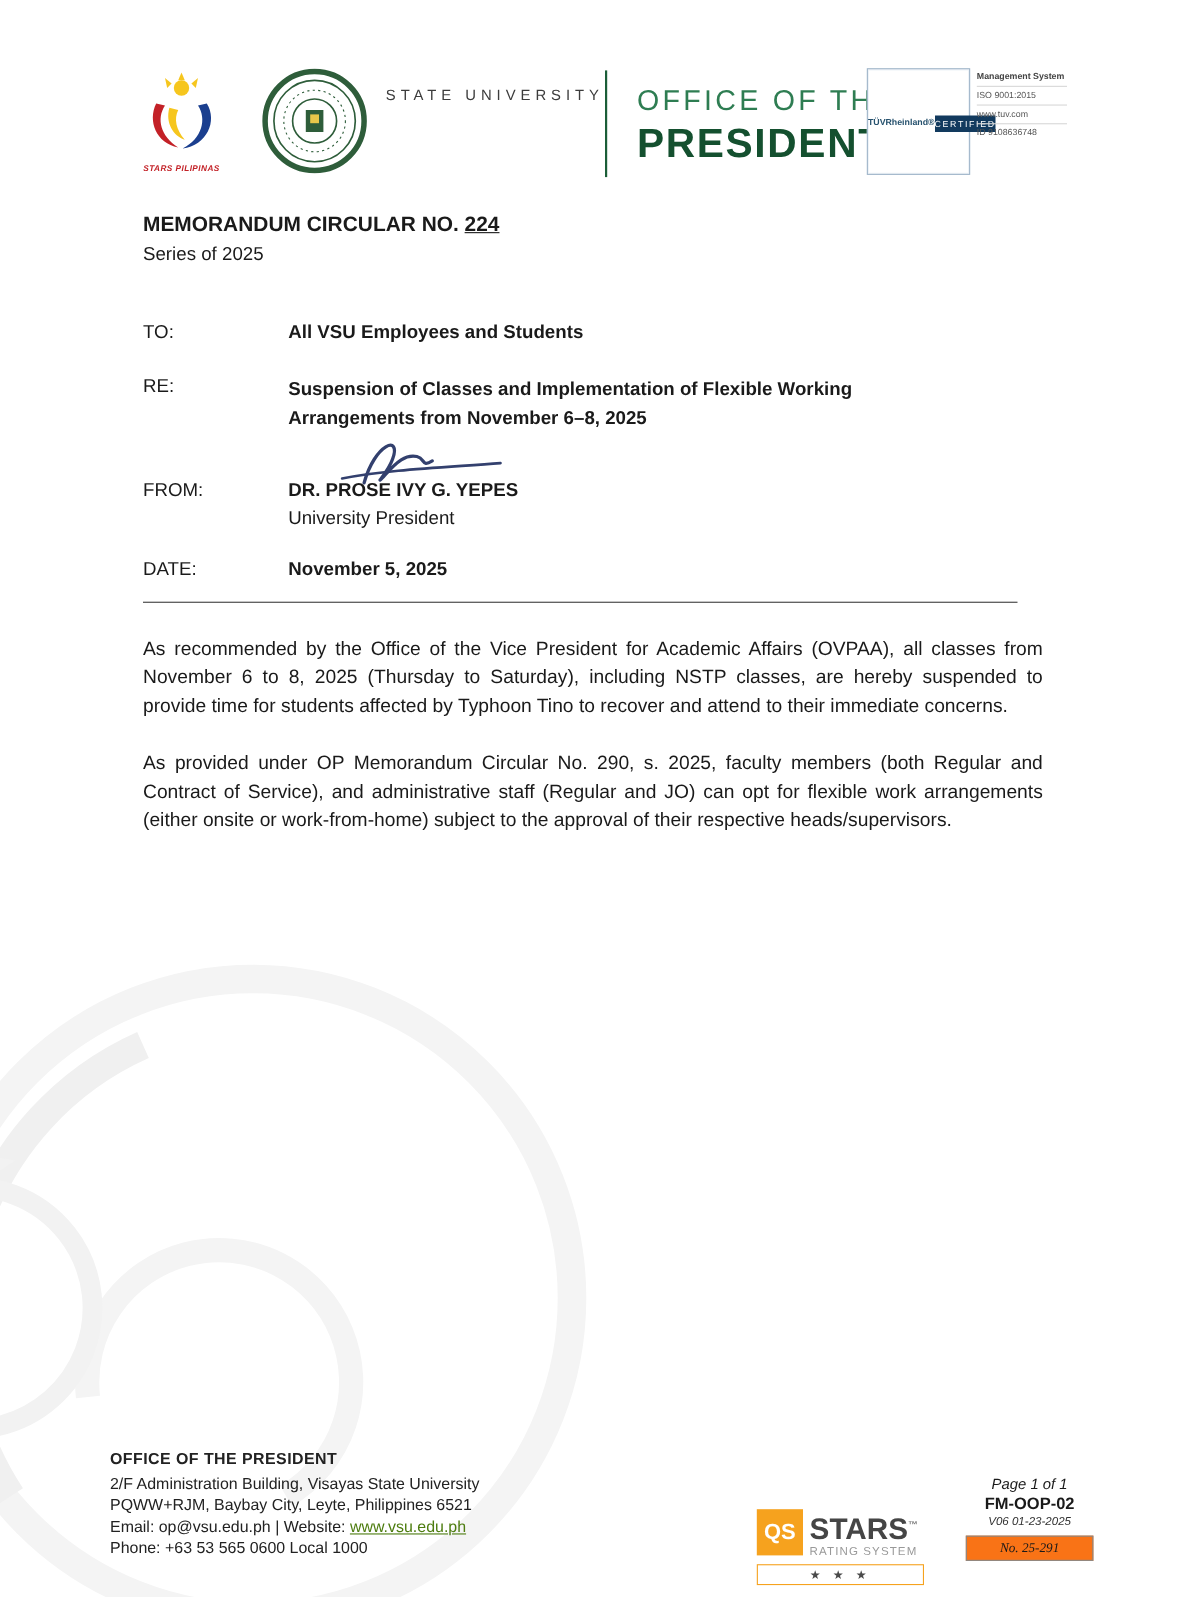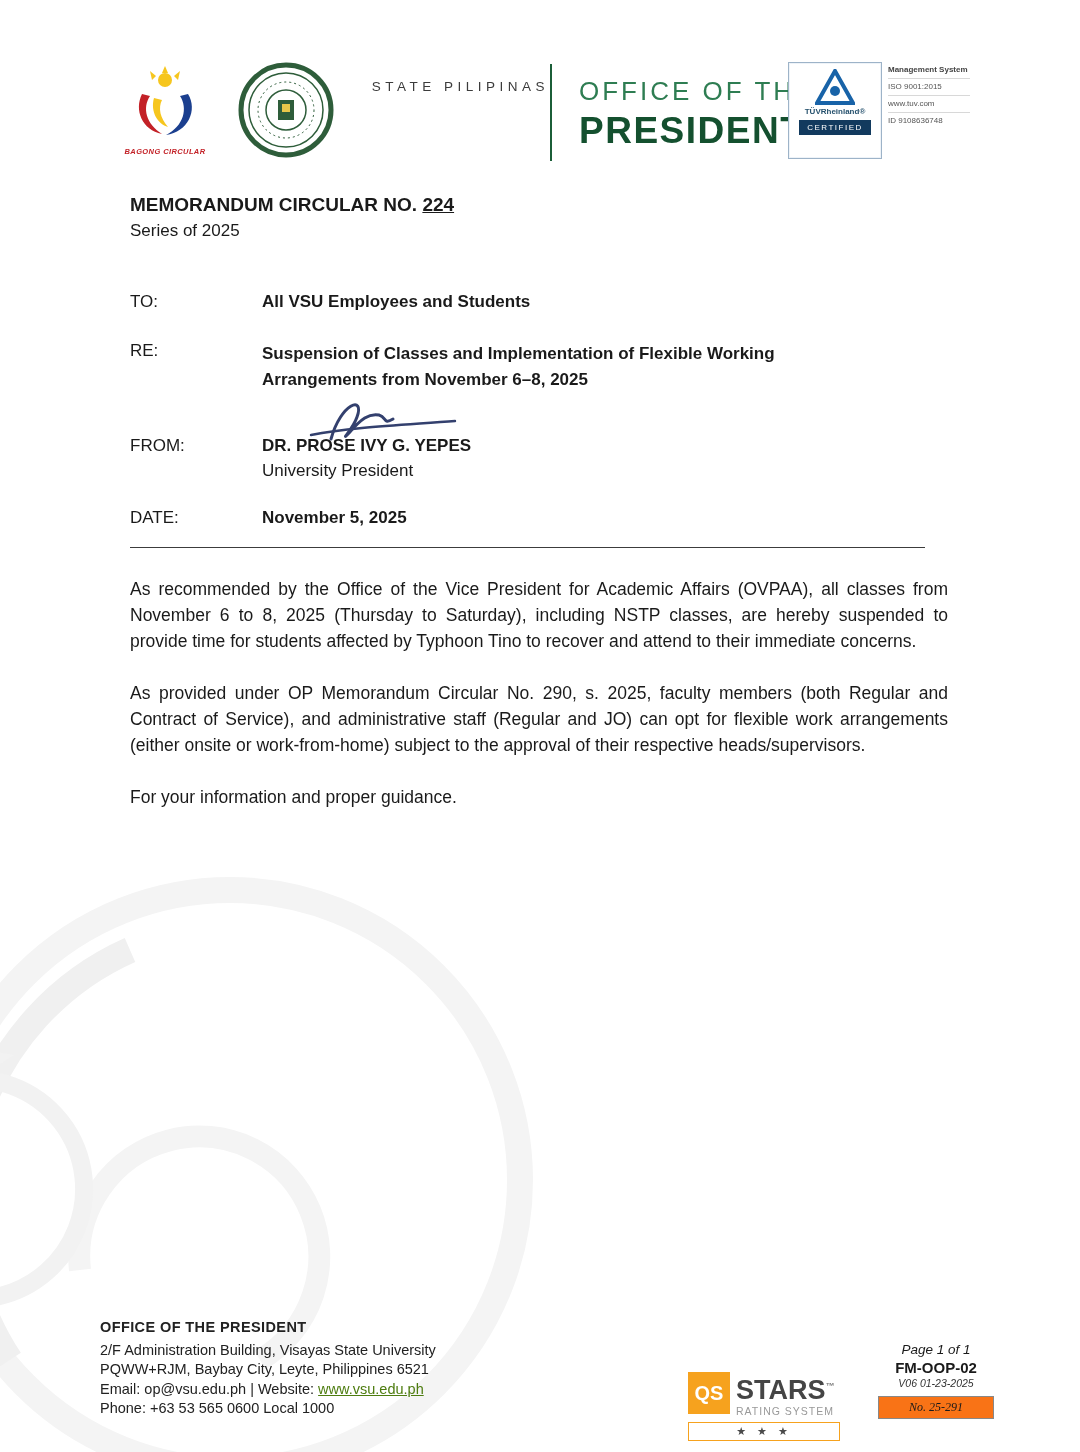--- a/index.html
+++ b/index.html
@@ -16,21 +16,21 @@
   .bp-caption{font-size:7.5px;font-weight:bold;font-style:italic;color:#c32127;letter-spacing:.4px;margin-top:1px;}
   .vsu-seal{left:238px;top:62px;width:96px;height:96px;z-index:1;}
   .wordmark{left:343px;top:78px;width:206px;z-index:1;}
   .wordmark-main{font-family:"Liberation Serif","DejaVu Serif",serif;font-size:45px;letter-spacing:3px;color:#333;line-height:48px;}
   .wordmark-sub{font-size:13.5px;letter-spacing:4.5px;color:#3c3c3c;text-align:right;margin-top:1px;}
   .hdr-divider{left:550px;top:64px;width:2px;height:97px;background:#1b5e38;z-index:1;}
   .office-block{left:579px;top:76px;z-index:1;}
   .office-line1{font-size:26px;letter-spacing:3px;color:#2e7d52;}
   .office-line2{font-size:37px;font-weight:bold;letter-spacing:1.5px;color:#14502f;margin-top:3px;}
   .tuv{left:788px;top:62px;width:182px;height:97px;display:flex;z-index:1;}
-  .tuv-box{width:92px;height:95px;border:1px solid #9db3c8;background:#fff;display:flex;flex-direction:column;align-items:center;justify-content:flex-start;box-shadow:0 0 0 1px #eef3f8 inset;}
+  .tuv-box{width:92px;height:95px;border:1px solid #9db3c8;background:#fff;display:flex;flex-direction:row;align-items:center;justify-content:flex-start;box-shadow:0 0 0 1px #eef3f8 inset;}
   .tuv-tri{margin-top:6px;}
   .tuv-name{font-size:8px;color:#27526e;font-weight:bold;margin-top:2px;}
   .tuv-cert{margin-top:4px;width:72px;background:#123a5e;color:#fff;font-size:8px;letter-spacing:1.5px;text-align:center;padding:3px 0;}
   .tuv-right{margin-left:6px;width:82px;font-size:8px;color:#555;line-height:10px;}
   .tuv-right .row{border-bottom:1px solid #d8d8d8;padding:3px 0;}
   .tuv-right .row:last-child{border-bottom:none;}
   .tuv-mgmt{font-weight:bold;color:#444;}
   
   .memo-title{left:130px;top:194px;font-size:19px;font-weight:bold;z-index:1;}
   .memo-number{text-decoration:underline;}
@@ -81,36 +81,36 @@
   <div class="abs bp-logo">
     <svg width="78" height="78" viewBox="0 0 78 78">
       <circle cx="39" cy="16" r="7" fill="#f6c61e"></circle>
       <path d="M39 2 l3 7 h-6 z" fill="#f6c61e"></path>
       <path d="M24 7 l6 5 -4 4 z" fill="#f6c61e"></path>
       <path d="M54 7 l-6 5 4 4 z" fill="#f6c61e"></path>
       <path d="M16 30 C8 46 16 66 36 70 C20 60 16 44 24 32 Z" fill="#c32127"></path>
       <path d="M62 30 C72 46 62 68 40 71 C58 62 62 44 54 32 Z" fill="#1b3f8f"></path>
       <path d="M28 34 C24 48 32 60 42 63 C34 54 32 44 36 36 Z" fill="#f6c61e"></path>
     </svg>
-    <div class="bp-caption">BAGONG CIRCULAR</div>
+    <div class="bp-caption">STARS PILIPINAS</div>
   </div>
 
   <div class="abs vsu-seal">
     <svg width="96" height="96" viewBox="0 0 96 96">
       <circle cx="48" cy="48" r="45" fill="none" stroke="#2e5d3a" stroke-width="5"></circle>
       <circle cx="48" cy="48" r="37" fill="none" stroke="#2e5d3a" stroke-width="1.5"></circle>
       <circle cx="48" cy="48" r="20" fill="none" stroke="#2e5d3a" stroke-width="1.5"></circle>
       <rect x="40" y="38" width="16" height="20" fill="#2e5d3a"></rect>
       <rect x="44" y="42" width="8" height="8" fill="#e8c74a"></rect>
       <circle cx="48" cy="48" r="28" fill="none" stroke="#2e5d3a" stroke-width="1" stroke-dasharray="2 3"></circle>
     </svg>
   </div>
 
   <div class="abs wordmark">
-    <div class="wordmark-sub">STATE PILIPINAS</div>
+    <div class="wordmark-sub">STATE UNIVERSITY</div>
   </div>
 
   <div class="abs hdr-divider"></div>
 
   <div class="abs office-block">
     <div class="office-line1">OFFICE OF THE</div>
     <div class="office-line2">PRESIDENT</div>
   </div>
 
   <div class="abs tuv">
@@ -151,21 +151,20 @@
   <div class="abs fld-plain val-fromtitle">University President</div>
 
   <div class="abs fld-label lbl-date">DATE:</div>
   <div class="abs fld-value val-date">November 5, 2025</div>
 
   <div class="abs separator"></div>
 
   <div class="abs body-text">
     <p>As recommended by the Office of the Vice President for Academic Affairs (OVPAA), all classes from November 6 to 8, 2025 (Thursday to Saturday), including NSTP classes, are hereby suspended to provide time for students affected by Typhoon Tino to recover and attend to their immediate concerns.</p>
     <p>As provided under OP Memorandum Circular No. 290, s. 2025, faculty members (both Regular and Contract of Service), and administrative staff (Regular and JO) can opt for flexible work arrangements (either onsite or work-from-home) subject to the approval of their respective heads/supervisors.</p>
-    <p>For your information and proper guidance.</p>
   </div>
 
   <div class="abs footer-left">
     <div class="footer-office">OFFICE OF THE PRESIDENT</div>
     <div>2/F Administration Building, Visayas State University</div>
     <div>PQWW+RJM, Baybay City, Leyte, Philippines 6521</div>
     <div>
       <span>Email: op@vsu.edu.ph | Website: </span><a class="footer-link">www.vsu.edu.ph</a>
     </div>
     <div>Phone: +63 53 565 0600 Local 1000</div>

